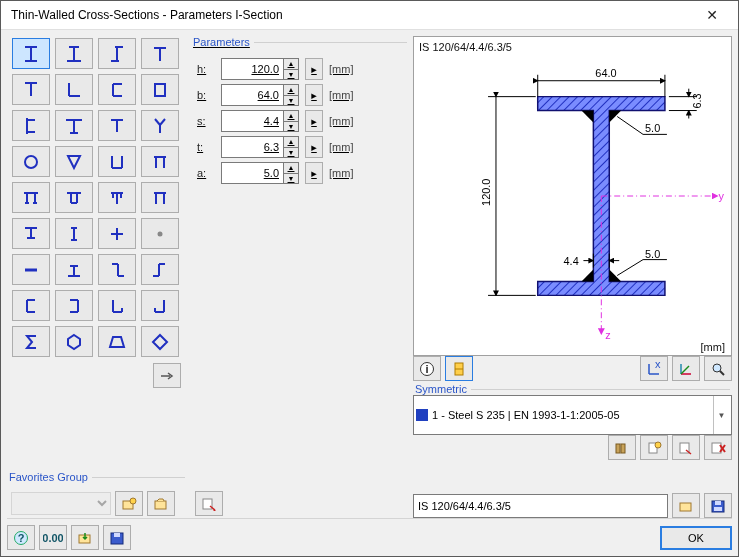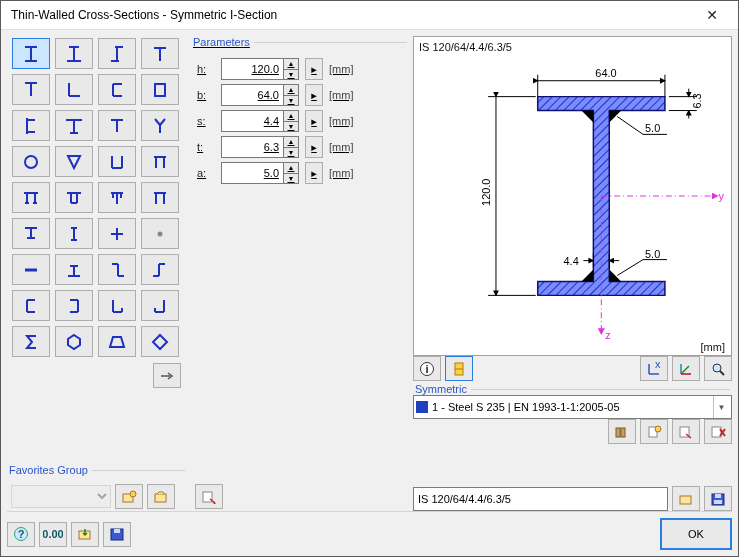--- a/index.html
+++ b/index.html
@@ -32,37 +32,37 @@
   .spinner .sbtn + .sbtn { border-top: 0; }
   .spsq { width: 18px; height: 22px; border: 1px solid #adadad; background: #e9e9e9; display: flex; align-items: center; justify-content: center; }
   .unit { color: #444; }
   .preview { border: 1px solid #a0a0a0; background: #fff; position: relative; height: 320px; }
   .preview .ptitle { position: absolute; left: 5px; top: 4px; font-size: 11px; color: #111; }
   .preview .punit { position: absolute; right: 6px; bottom: 2px; font-size: 11px; color: #111; }
   .toolbar { display: flex; align-items: center; gap: 4px; padding: 0 0; }
   .toolbar .spacer { flex: 1; }
   .material-title { color: #2a55c8; font-size: 11px; padding: 2px 2px 0 2px; display: flex; align-items: center; }
   .material-title .line { flex: 1; height: 1px; background: #d0d0d0; margin-left: 4px; }
-  .matsel { display: flex; align-items: center; height: 24px; border: 1px solid #7a7a7a; background: #fff; padding: 0 2px; }
+  .matsel { display: flex; align-items: center; height: 40px; border: 1px solid #7a7a7a; background: #fff; padding: 0 2px; }
   .matsel .sw { width: 12px; height: 12px; background: #2040c0; margin-right: 4px; display: inline-block; }
   .matsel .txt { flex: 1; color: #000; font-size: 11px; }
   .matsel .dd { width: 16px; height: 100%; border-left: 1px solid #c0c0c0; display: flex; align-items: center; justify-content: center; font-size: 8px; color: #555; }
   .csname-row { display: flex; align-items: center; gap: 4px; }
   .csname-row input { flex: 1; height: 24px; border: 1px solid #7a7a7a; background: #fff; padding: 0 4px; font-size: 11px; color: #000; }
   .footer { border-top: 1px solid #d4d4d4; padding-top: 6px; display: flex; align-items: center; gap: 4px; }
   .footer .spacer { flex: 1; }
-  .dlgbtn { width: 72px; height: 32px; border: 1px solid #adadad; background: #e9e9e9; font-size: 11px; color: #000; display: flex; align-items: center; justify-content: center; }
+  .dlgbtn { width: 72px; height: 24px; border: 1px solid #adadad; background: #e9e9e9; font-size: 11px; color: #000; display: flex; align-items: center; justify-content: center; }
   .dlgbtn.ok { border: 2px solid #2a7de1; }
   .col3-bottom { margin-top: auto; display:flex; flex-direction:column; gap:4px; }
 </style>
 </head>
 <body>
 
 <div class="titlebar">
-  <div class="title">Thin-Walled Cross-Sections - Symmetric I-Section</div>
+  <div class="title">Thin-Walled Cross-Sections - Parameters I-Section</div>
   <div class="close">✕</div>
 </div>
 
 <div class="outer">
   <div class="cols">
 
     <div class="col1">
       <div class="typegrid">
 
         <div class="iconbtn sel">

